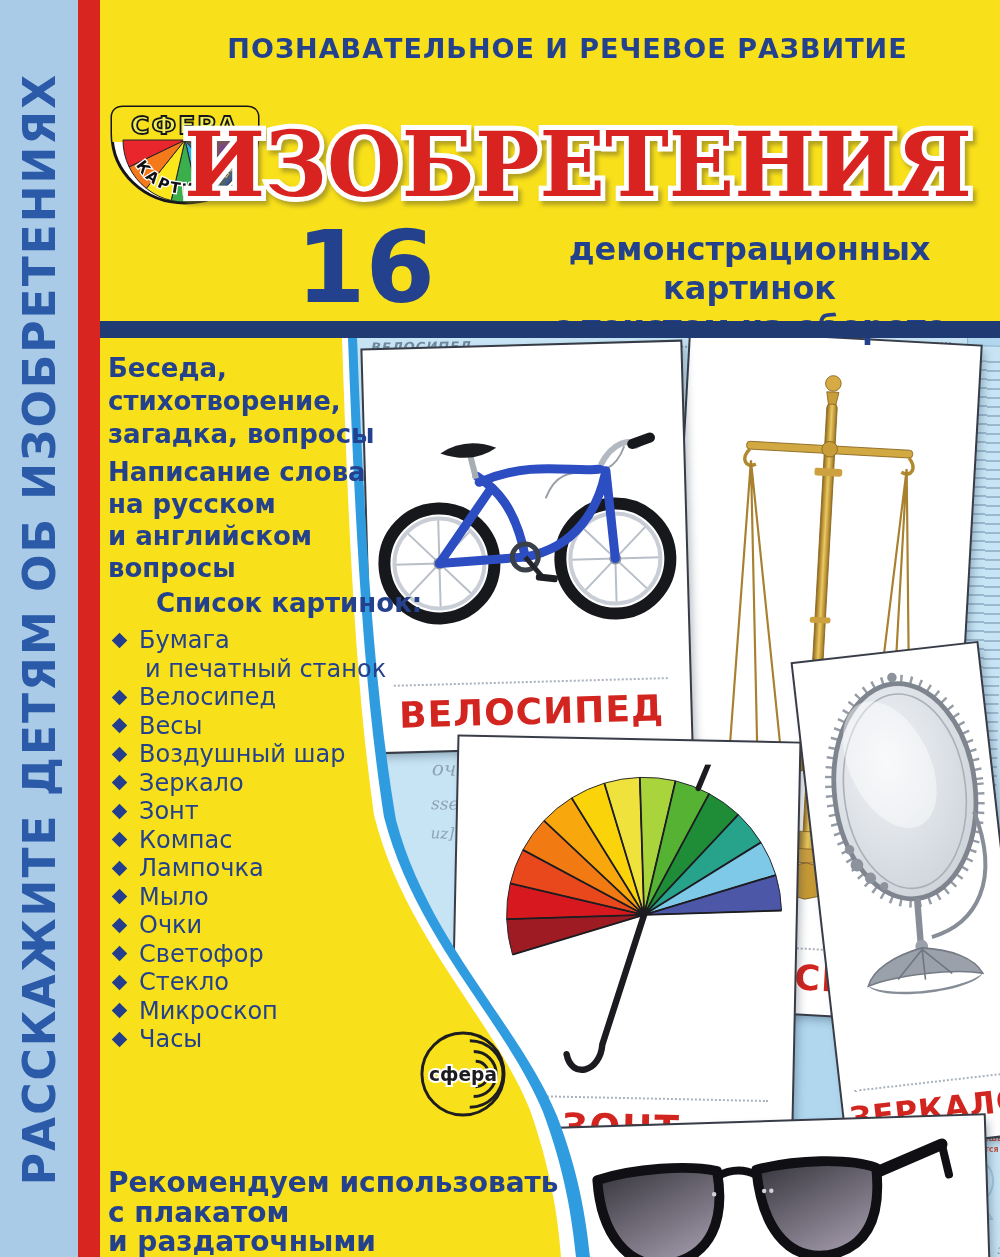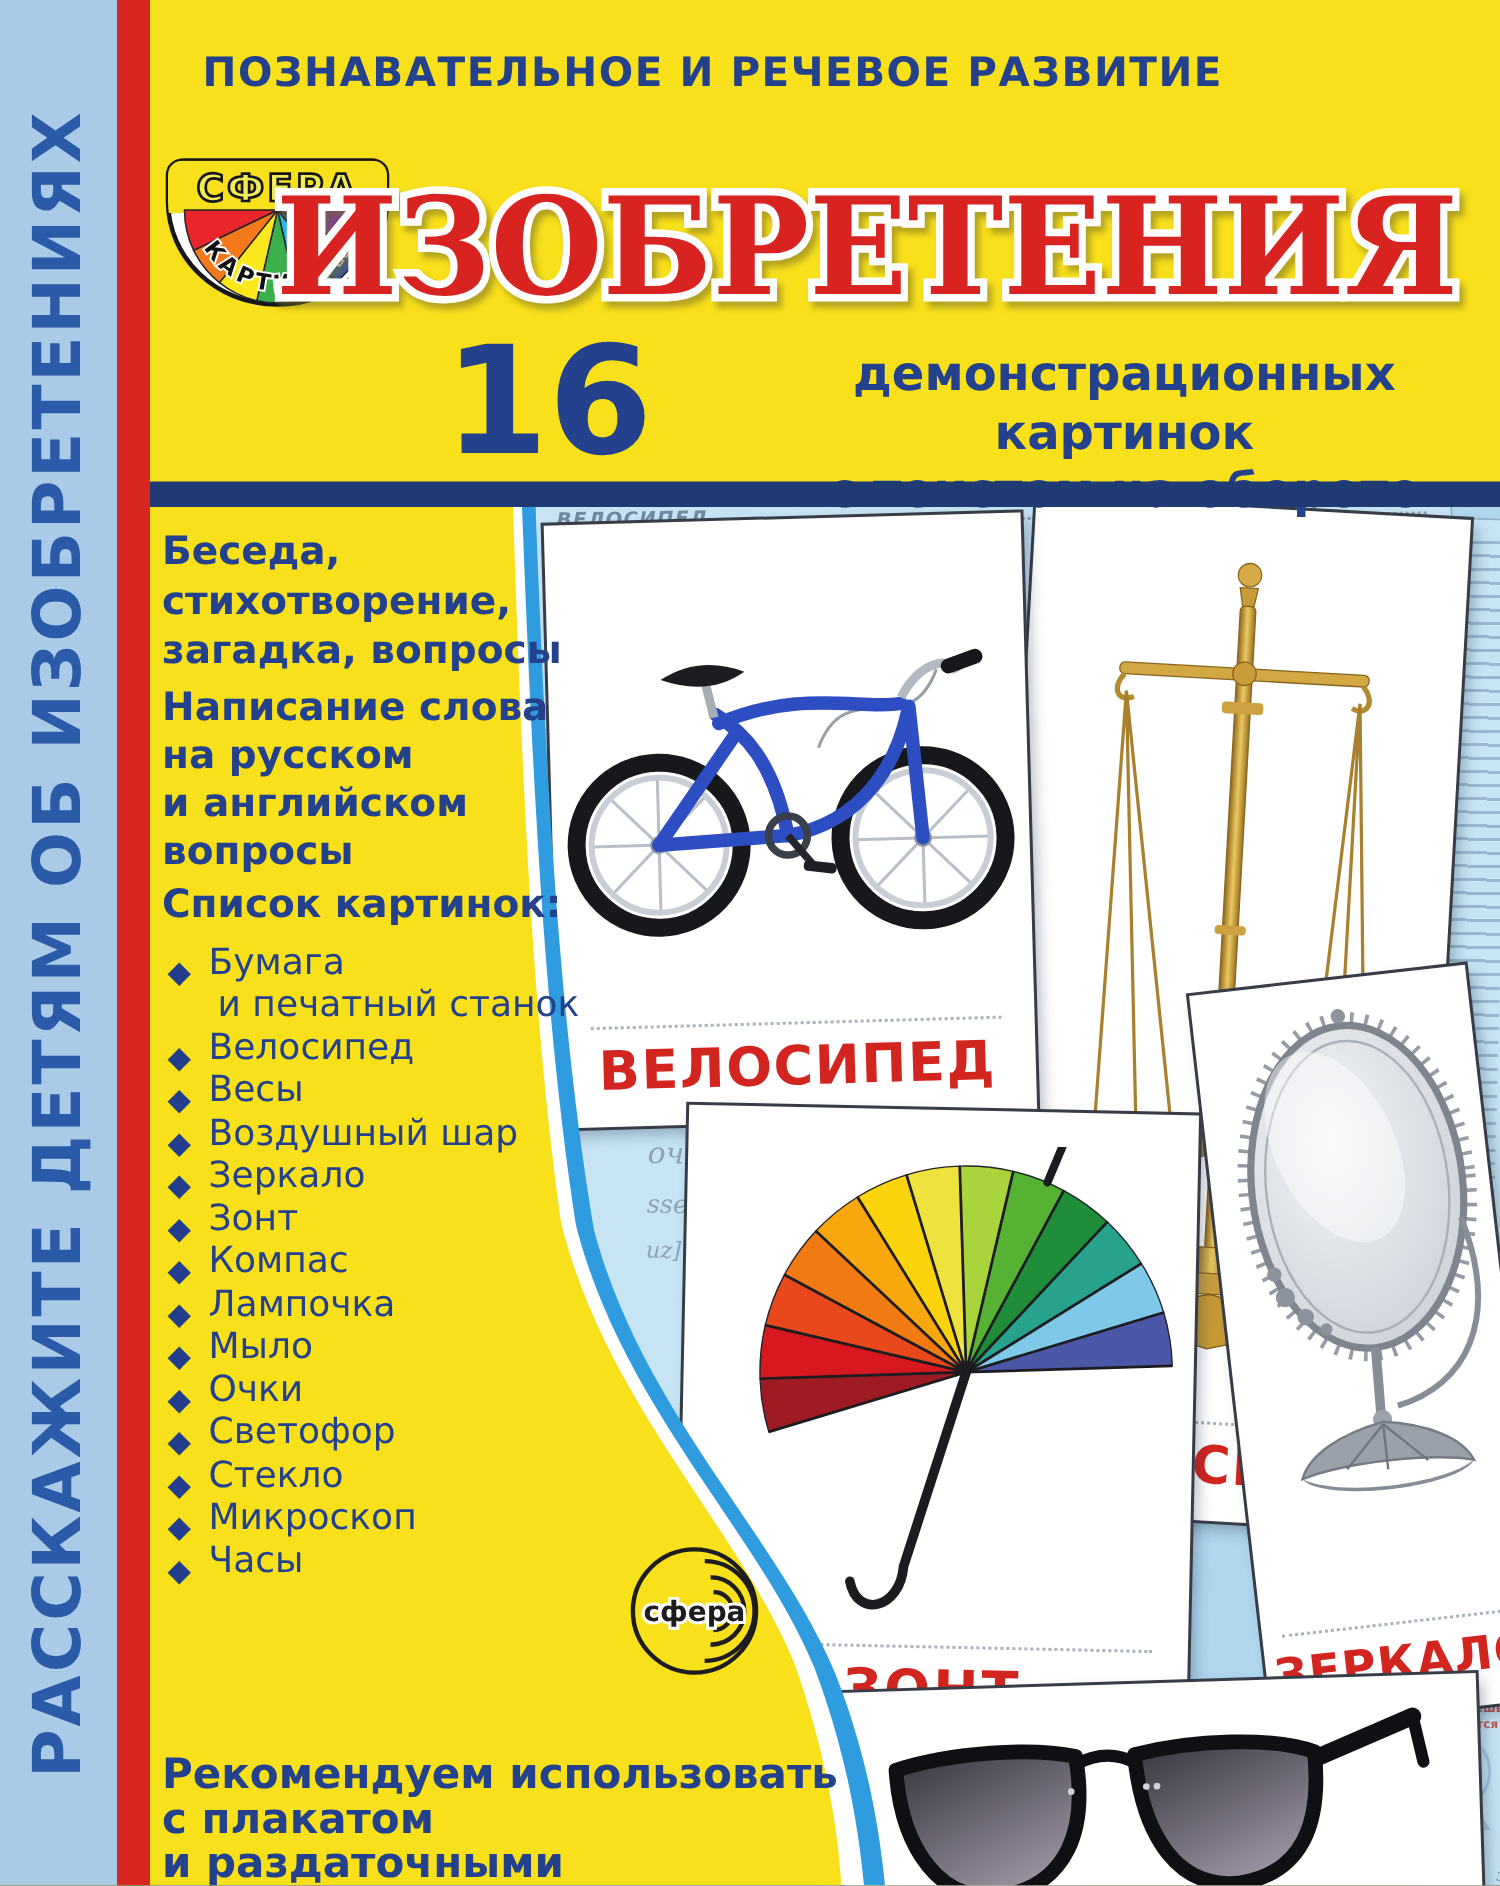--- a/index.html
+++ b/index.html
@@ -6,21 +6,21 @@
   .page{position:relative;width:1000px;height:1257px;overflow:hidden;
         background:var(--yellow,#f8e01a);
         font-family:"DejaVu Sans","Liberation Sans",sans-serif;}
   
   .sidebar{position:absolute;left:0;top:0;width:78px;height:1257px;background:var(--sidebar,#a9cbe7);z-index:9;}
   .sidebar .vtext{position:absolute;top:50%;left:50%;transform:translate(-50%,-50%) rotate(-90deg);
         white-space:nowrap;font-weight:bold;font-size:44px;letter-spacing:2px;color:#2a5aa8;}
   .red-stripe{position:absolute;left:78px;top:0;width:22px;height:1257px;background:var(--red,#d8251f);z-index:9;}
 
   
-  .topstrip{position:absolute;left:100px;top:33px;width:900px;text-align:left;padding-left:35px;box-sizing:border-box;
+  .topstrip{position:absolute;left:100px;top:33px;width:900px;text-align:center;padding-left:35px;box-sizing:border-box;
         font-weight:bold;font-size:27px;letter-spacing:1px;color:var(--navy,#24418d);z-index:3;}
   .badge{position:absolute;left:110px;top:104px;width:150px;height:102px;z-index:3;}
   .title-wrap{position:absolute;left:170px;top:108px;width:815px;height:116px;z-index:3;}
   .count-row{position:absolute;left:296px;top:222px;display:flex;align-items:flex-start;z-index:3;gap:44px;}
   .count-num{font-weight:bold;font-size:100px;line-height:.92;color:var(--navy,#24418d);}
   .count-lines{margin-left:20px;margin-top:8px;font-weight:bold;font-size:32px;line-height:39px;color:var(--navy,#24418d);text-align:center;}
 
   .divider{position:absolute;left:100px;top:321px;width:900px;height:17px;background:#203a74;z-index:7;}
 
   
@@ -49,21 +49,21 @@
   .back-frag{font-family:"DejaVu Serif","Liberation Serif",serif;font-style:italic;color:#7f9cb8;}
 
   
   .curve-svg{position:absolute;left:0;top:0;z-index:7;pointer-events:none;}
 
   
   .left-txt{position:absolute;left:108px;z-index:8;color:var(--navy,#24418d);}
   .feat{font-weight:bold;font-size:26px;line-height:33px;}
   .list-title{font-weight:bold;font-size:26px;}
   .list{font-size:24px;}
-  .list-row{display:flex;align-items:flex-end;height:28.5px;}
+  .list-row{display:flex;align-items:center;height:28.5px;}
   .bullet{width:11px;height:11px;background:#223e8c;transform:rotate(45deg);margin:0 14px 0 6px;flex:none;}
   .list-row.cont{padding-left:37px;}
   .footer-txt{font-weight:bold;font-size:28px;line-height:29.5px;width:470px;margin-top:28px;}
 
   .round-logo{position:absolute;left:419px;top:1030px;width:88px;height:88px;z-index:8;}
 </style>
 </head>
 <body>
 
 <div class="page">
@@ -345,21 +345,21 @@
       <div>Беседа,</div>
       <div>стихотворение,</div>
       <div>загадка, вопросы</div>
     </div>
   <div class="left-txt feat" style="top:456px;line-height:32px;" id="feat2">
       <div>Написание слова</div>
       <div>на русском</div>
       <div>и английском</div>
       <div>вопросы</div>
     </div>
-  <div class="left-txt list-title" style="top:588px;">Список картинок:</div>
+  <div class="left-txt list-title" style="top:588px;margin-left:48px;">Список картинок:</div>
   <div class="left-txt list" style="top:626px;" id="list">
       <div class="list-row">
         <span class="bullet"></span>
         <span>Бумага</span>
       </div>
       <div class="list-row cont">
         <span>и печатный станок</span>
       </div>
       <div class="list-row">
         <span class="bullet"></span>

